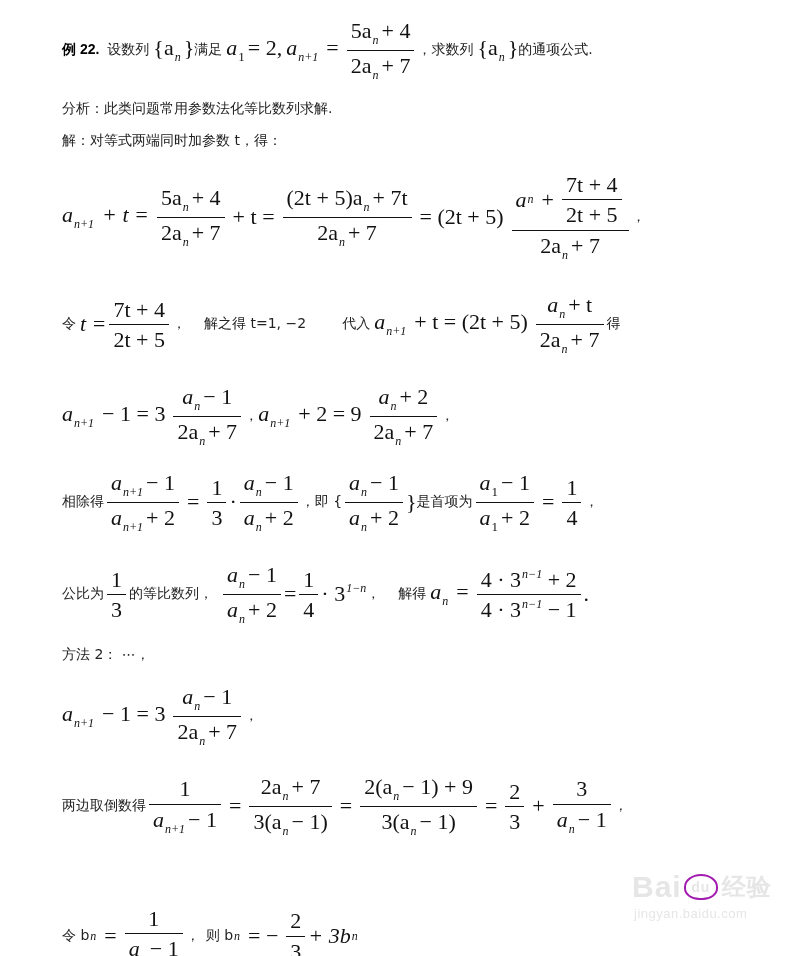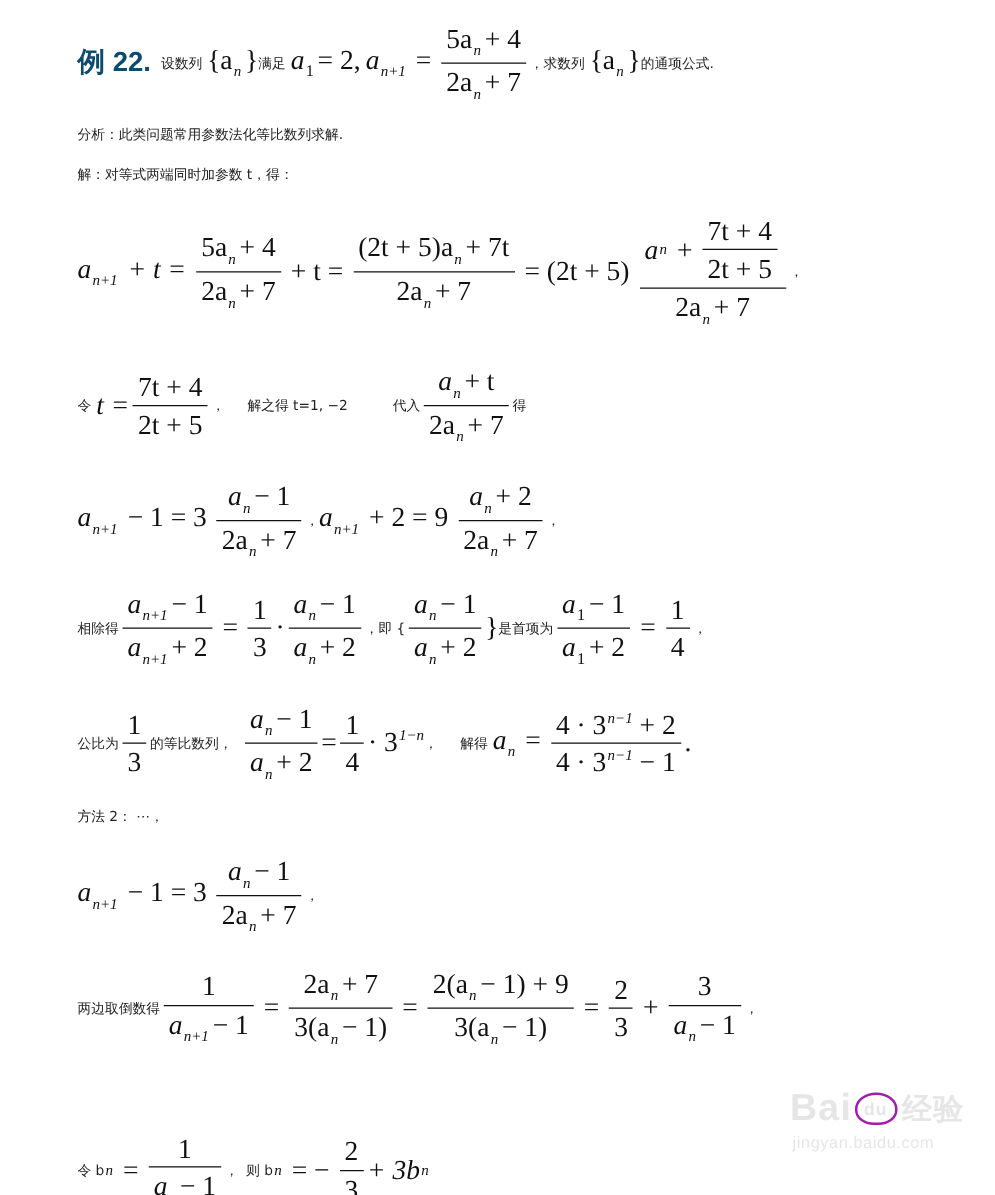--- a/index.html
+++ b/index.html
@@ -10,22 +10,22 @@
     color: #111111;
     font-size: 17px;
   }
   .line {
     position: absolute;
     left: 62px;
     display: flex;
     align-items: center;
     white-space: nowrap;
   }
-  .cn { font-family: "DejaVu Sans", "Liberation Sans", sans-serif; font-size: 11px; color: #222; }
-  .red-label { color: #0c4a6e; font-weight: bold; font-family: "Liberation Sans", sans-serif; font-size: 22px; margin-right: 8px; }
+  .cn { font-family: "DejaVu Sans", "Liberation Sans", sans-serif; font-size: 14px; color: #222; }
+  .red-label { color: #000000; font-weight: bold; font-family: "Liberation Sans", sans-serif; font-size: 14px; margin-right: 8px; }
   .m { font-family: "Liberation Serif", serif; font-size: 22px; color: #111; }
   .it { font-style: italic; }
   .sub { font-size: 12px; font-style: italic; vertical-align: -6px; margin-left: 1px; margin-right: 3px; }
   .sub1 { font-size: 13px; font-style: normal; vertical-align: -6px; margin-left: 1px; margin-right: 3px; }
   .sup { font-size: 12px; vertical-align: 9px; margin-left: 1px; }
   .op { margin: 0 5px; }
   .frac {
     display: inline-flex;
     flex-direction: column;
     align-items: center;
@@ -119,20 +119,21 @@
   <span class="cn">令</span>
   <span class="it" style="margin-left:4px;">t =</span>
   <span class="frac">
     <span class="num">7t + 4</span>
     <span class="bar"></span>
     <span class="den">2t + 5</span>
   </span>
   <span class="cn">，</span>
   <span class="cn" style="margin-left:18px;text-align:right;">解之得 t=1, −2</span>
   <span class="cn" style="margin-left:36px;">代入</span>
+  <span style="margin-left:4px;"><span class="it">a</span><span class="sub">n+1</span><span class="op">+ t = (2t + 5)</span></span>
   <span class="frac">
     <span class="num"><span class="it">a</span><span class="sub">n</span><span>+ t</span></span>
     <span class="bar"></span>
     <span class="den"><span>2a</span><span class="sub">n</span><span>+ 7</span></span>
   </span>
   <span class="cn">得</span>
 </div>
 
 <div class="line m" style="top:384px;">
   <span><span class="it">a</span><span class="sub">n+1</span><span class="op">− 1 = 3</span></span>

